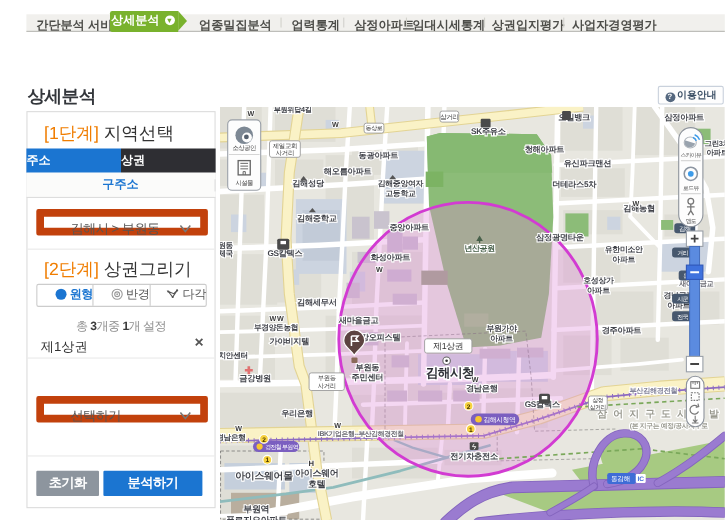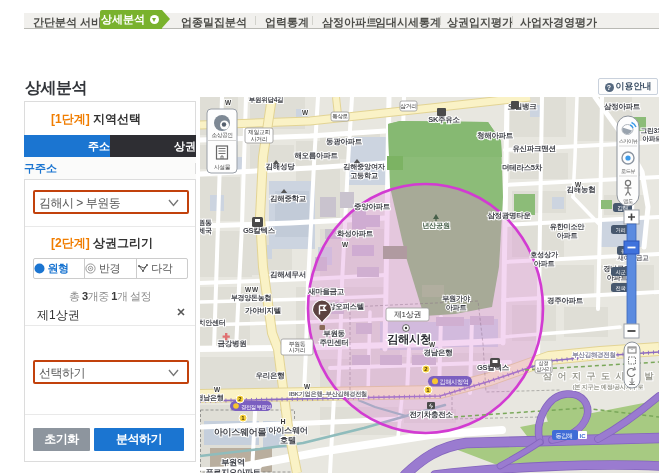--- a/index.html
+++ b/index.html
@@ -10,35 +10,35 @@
 .nsep{position:absolute;top:3px;width:1px;height:9px;background:#d2d2cc}
 #gtab{left:100px;top:10px;width:62px;height:19px;background:#79b22d;border-radius:2px 0 0 2px;color:#fff;font-size:11px;font-weight:bold;line-height:19px;text-align:center;padding-right:2px}
 #gtab:after{content:"";position:absolute;left:62px;top:0;border-top:9.5px solid transparent;border-bottom:9.5px solid transparent;border-left:8px solid #79b22d}
 #gtab .circ{display:inline-block;position:relative;width:9px;height:9px;border-radius:50%;background:#fff;vertical-align:-1px;margin-left:2px}#gtab .circ i{position:absolute;left:2px;top:3px;border-left:2.5px solid transparent;border-right:2.5px solid transparent;border-top:4px solid #79b22d}
 
 #h1{left:25px;top:78px;font-size:16px;font-weight:bold;color:#33363b;letter-spacing:-0.5px}
 #guide{left:598px;top:78px;width:60px;height:17px;border:1px solid #c9d1dc;background:#fdfdfd;border-radius:2px;font-size:9px;font-weight:bold;color:#3c5066;line-height:15px;text-align:center}
 #guide .q{display:inline-block;width:9px;height:9px;border-radius:50%;background:#55687f;color:#fff;font-size:7px;line-height:9px;text-align:center;vertical-align:-1px;margin-right:2px}
 
 #panel{left:24px;top:101px;width:172px;height:361px;background:#fff;border:1px solid #dcdcdc}
-.step{position:absolute;left:26px;font-size:12px;font-weight:bold;color:#333}
+.step{position:absolute;left:15px;font-size:16px;font-weight:normal;color:#333}
 .step em{font-style:normal;color:#f07d00}
 .tabs{position:absolute;left:-1px;top:33px;width:172px;height:22px;display:flex}
-.tabs div{flex:1;font-size:11px;font-weight:bold;color:#fff;text-align:right;line-height:22px}
+.tabs div{flex:1;font-size:11px;font-weight:bold;color:#fff;text-align:left;line-height:22px}
 .tabs .on{background:#1b75d1}
 .tabs .off{background:#2e2e33}
 .subtabs{position:absolute;left:-1px;top:55px;width:172px;height:23px;background:#fbfbfa;border-bottom:1px solid #ddd;display:flex}
-.subtabs div{flex:1;font-size:11px;line-height:23px;color:#555}
+.subtabs div{flex:1;font-size:11px;text-align:center;line-height:23px;color:#555}
 .subtabs .on{color:#1b75d1;font-weight:bold}
 .subtabs .bar{flex:none;width:1px;height:11px;background:#ddd;margin-top:6px}
-.sel{position:absolute;left:8px;width:156px;height:24px;border:2px solid #c2410c;border-radius:2px;background:#fff;font-size:12px;color:#555;line-height:22px;padding-left:4px;letter-spacing:-0.5px}
+.sel{position:absolute;left:8px;width:156px;height:24px;border:7px solid #c2410c;border-radius:2px;background:#fff;font-size:12px;color:#555;line-height:22px;padding-left:24px;letter-spacing:-0.5px}
 .sel svg{position:absolute;right:8px;top:7px}
 .hr{position:absolute;left:0;width:170px;height:1px;background:#e9e9e9}
 .segs{position:absolute;left:8px;top:156px;width:155px;height:21px;display:flex;border:1px solid #ccc;border-radius:2px}
-.segs div{flex:1;text-align:left;font-size:11px;line-height:19px;color:#555;border-left:1px solid #ccc;letter-spacing:-0.5px}
+.segs div{flex:1;text-align:right;font-size:11px;line-height:19px;color:#555;border-left:1px solid #ccc;letter-spacing:-0.5px}
 .segs div:first-child{border-left:none;color:#1b75d1;font-weight:bold}
 .note{position:absolute;left:0;width:170px;text-align:center;font-size:11px;color:#8e8e8e;letter-spacing:-0.5px}
 .note b{color:#3a3a3a}
 #sgname{left:12px;top:205px;font-size:12px;color:#333}
 #sgx{left:152px;top:205px;font-size:10px;color:#555;font-weight:bold}
 .btn{position:absolute;top:326px;height:23px;color:#fff;font-size:12px;font-weight:bold;text-align:center;line-height:23px;border-radius:1px;letter-spacing:-0.5px}
 #btn1{left:8px;width:57px;background:#8d959e}
 #btn2{left:69px;width:90px;background:#1b75d1}
 
 #map{left:200px;top:97px;width:459px;height:376px;overflow:hidden}

